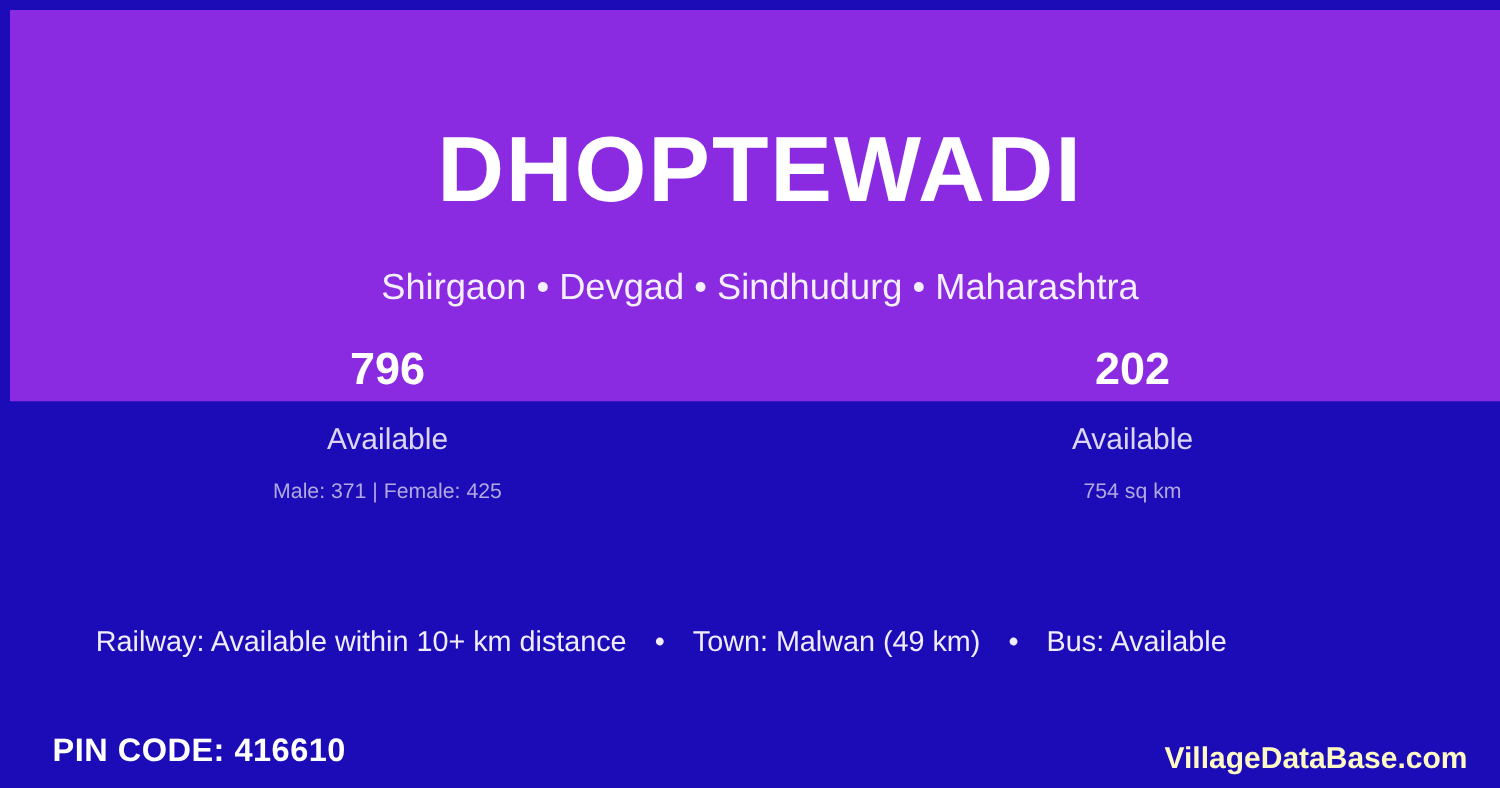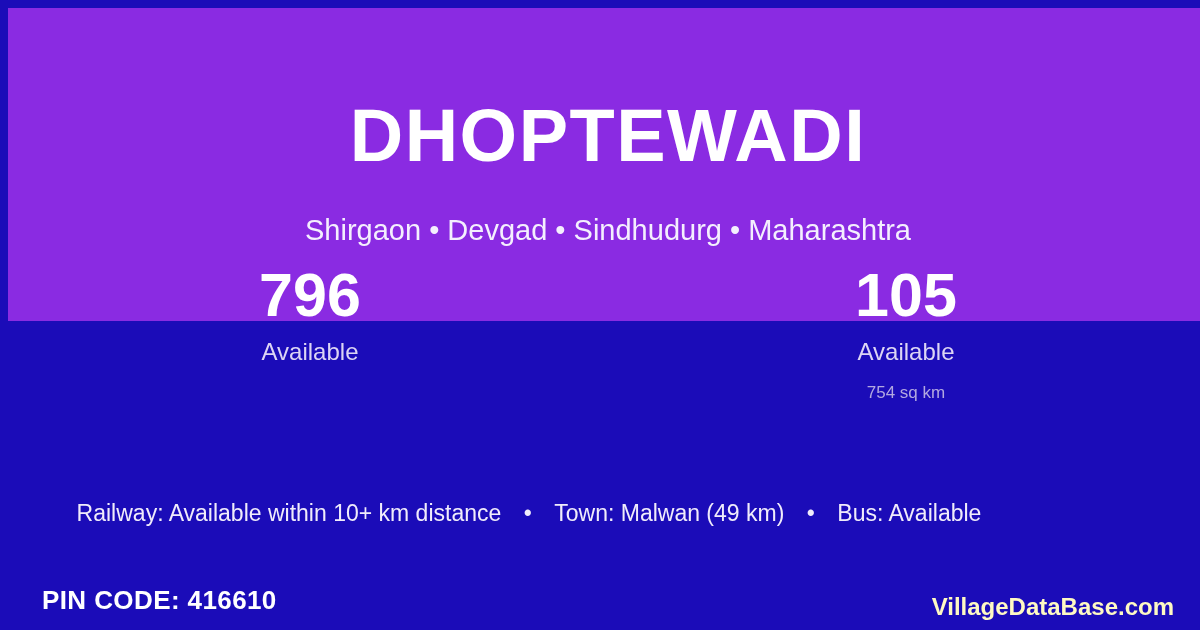--- a/index.html
+++ b/index.html
@@ -75,21 +75,21 @@
     z-index: 3;
   }
 
   .stat {
     flex: 1 1 0;
     text-align: center;
   }
 
   .stat-value {
     display: block;
-    font-size: 61px;
+    font-size: 36px;
     line-height: 60px;
     font-weight: 700;
     color: #FFFFFF;
     white-space: nowrap;
   }
 
   .stat-label {
     display: block;
     margin-top: 4px;
     font-size: 24px;
@@ -179,24 +179,25 @@
   <div class="title-block">
     <span class="village-title">DHOPTEWADI</span>
     <span class="village-subtitle">Shirgaon • Devgad • Sindhudurg • Maharashtra</span>
   </div>
 
   <div class="stats-row">
 
     <div class="stat">
       <span class="stat-value">796</span>
       <span class="stat-label">Available</span>
+      <span class="stat-sub">Male: 371 | Female: 425</span>
     </div>
 
     <div class="stat">
-      <span class="stat-value">105</span>
+      <span class="stat-value">202</span>
       <span class="stat-label">Available</span>
       <span class="stat-sub">754 sq km</span>
     </div>
 
 
   </div>
 
   <div class="amenities">
     <span class="amenity-item">Railway: Available within 10+ km distance</span>
     <span class="amenity-sep">•</span>

